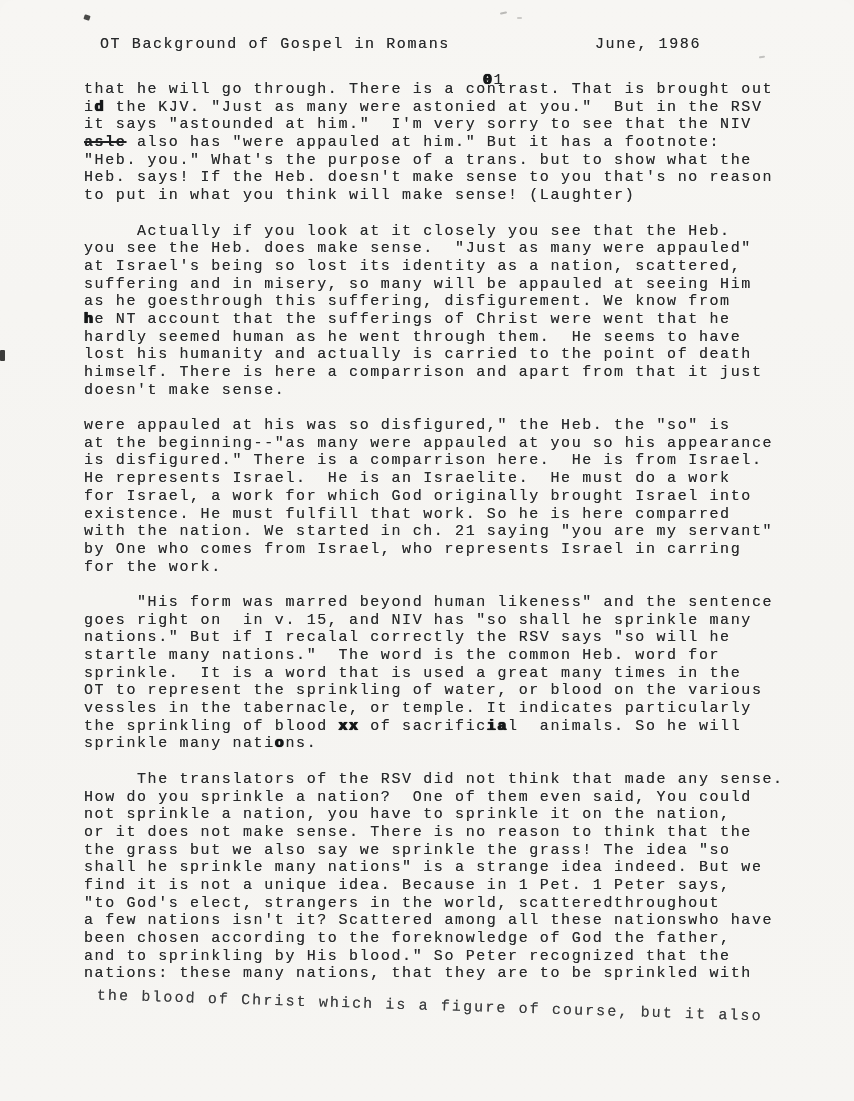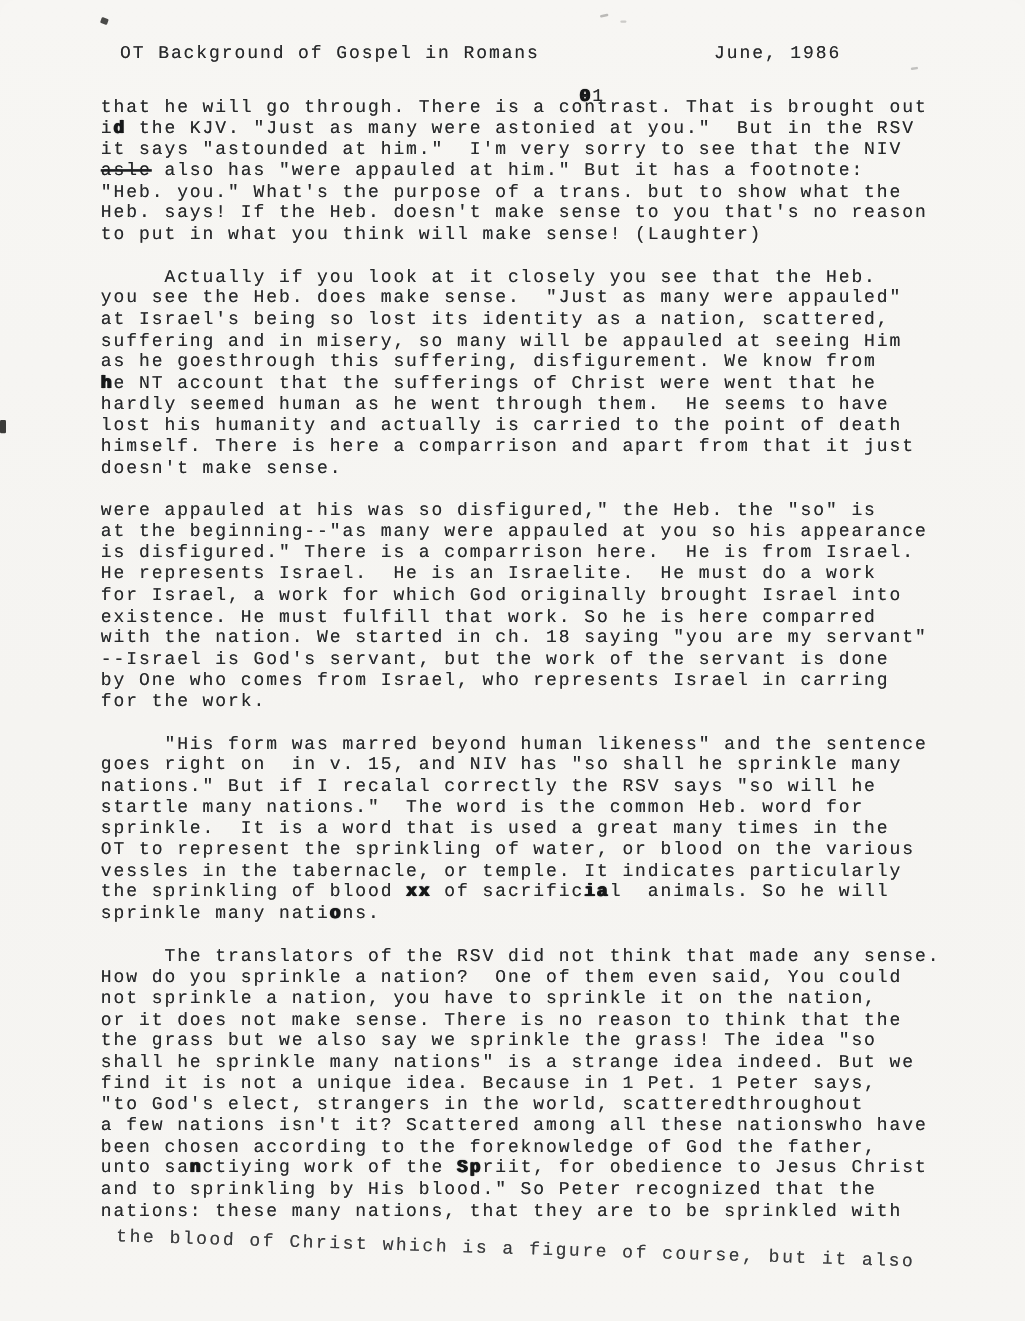--- a/index.html
+++ b/index.html
@@ -23,21 +23,21 @@
   .header .pageno{left:483px;}
   .header .date{left:595px;}
   .doc{position:absolute;left:84px;top:81px;}
   .para{margin:0 0 17.7px 0;}
   .line{white-space:pre;height:17.7px;line-height:17.7px;}
   .blot{
     font-weight:bold;color:#161819;
     text-shadow:0 0 1px #1a1c1d,.7px 0 0 #1a1c1d,-.7px 0 0 #1a1c1d;
   }
   .strike{
-    font-weight:normal;text-decoration:line-through;
+    font-weight:bold;text-decoration:line-through;
     text-decoration-thickness:2px;color:#1e2022;
   }
   .tilt{
     transform:rotate(1.8deg) translate(13px,4px);
     transform-origin:0 50%;letter-spacing:2.1px;color:#3a3c3e;
   }
   .speck{position:absolute;background:#4a4a48;border-radius:1px;}
   .speck.s1{left:84px;top:15px;width:6px;height:5px;transform:rotate(20deg);}
   .speck.s2{left:500px;top:12px;width:7px;height:2px;opacity:.35;transform:rotate(-12deg);}
   .speck.s3{left:517px;top:17px;width:5px;height:2px;opacity:.25;}
@@ -82,22 +82,21 @@
         <div class="line"><span>himself. There is here a comparrison and apart from that it just</span></div>
         <div class="line"><span>doesn't make sense.</span></div>
       </div>
       <div class="para">
         <div class="line"><span>were appauled at his was so disfigured," the Heb. the "so" is</span></div>
         <div class="line"><span>at the beginning--"as many were appauled at you so his appearance</span></div>
         <div class="line"><span>is disfigured." There is a comparrison here.  He is from Israel.</span></div>
         <div class="line"><span>He represents Israel.  He is an Israelite.  He must do a work</span></div>
         <div class="line"><span>for Israel, a work for which God originally brought Israel into</span></div>
         <div class="line"><span>existence. He must fulfill that work. So he is here comparred</span></div>
-        <div class="line"><span>with the nation. We started in ch. 18 saying "you are my servant"</span></div>
-        <div class="line"><span>--Israel is God's servant, but the work of the servant is done</span></div>
+        <div class="line"><span>with the nation. We started in ch. 21 saying "you are my servant"</span></div>
         <div class="line"><span>by One who comes from Israel, who represents Israel in carring</span></div>
         <div class="line"><span>for the work.</span></div>
       </div>
       <div class="para">
         <div class="line"><span>     "His form was marred beyond human likeness" and the sentence</span></div>
         <div class="line"><span>goes right on  in v. 15, and NIV has "so shall he sprinkle many</span></div>
         <div class="line"><span>nations." But if I recalal correctly the RSV says "so will he</span></div>
         <div class="line"><span>startle many nations."  The word is the common Heb. word for</span></div>
         <div class="line"><span>sprinkle.  It is a word that is used a great many times in the</span></div>
         <div class="line"><span>OT to represent the sprinkling of water, or blood on the various</span></div>
@@ -109,19 +108,18 @@
         <div class="line"><span>     The translators of the RSV did not think that made any sense.</span></div>
         <div class="line"><span>How do you sprinkle a nation?  One of them even said, You could</span></div>
         <div class="line"><span>not sprinkle a nation, you have to sprinkle it on the nation,</span></div>
         <div class="line"><span>or it does not make sense. There is no reason to think that the</span></div>
         <div class="line"><span>the grass but we also say we sprinkle the grass! The idea "so</span></div>
         <div class="line"><span>shall he sprinkle many nations" is a strange idea indeed. But we</span></div>
         <div class="line"><span>find it is not a unique idea. Because in 1 Pet. 1 Peter says,</span></div>
         <div class="line"><span>"to God's elect, strangers in the world, scatteredthroughout</span></div>
         <div class="line"><span>a few nations isn't it? Scattered among all these nationswho have</span></div>
         <div class="line"><span>been chosen according to the foreknowledge of God the father,</span></div>
-        <div class="line"><span>unto sa</span><span class="blot">n</span><span>ctiying work of the </span><span class="blot">Sp</span><span>riit, for obedience to Jesus Christ</span></div>
         <div class="line"><span>and to sprinkling by His blood." So Peter recognized that the</span></div>
         <div class="line"><span>nations: these many nations, that they are to be sprinkled with</span></div>
         <div class="line tilt"><span>the blood of Christ which is a figure of course, but it also</span></div>
       </div>
     </div>
 </div>
 
 </body></html>

